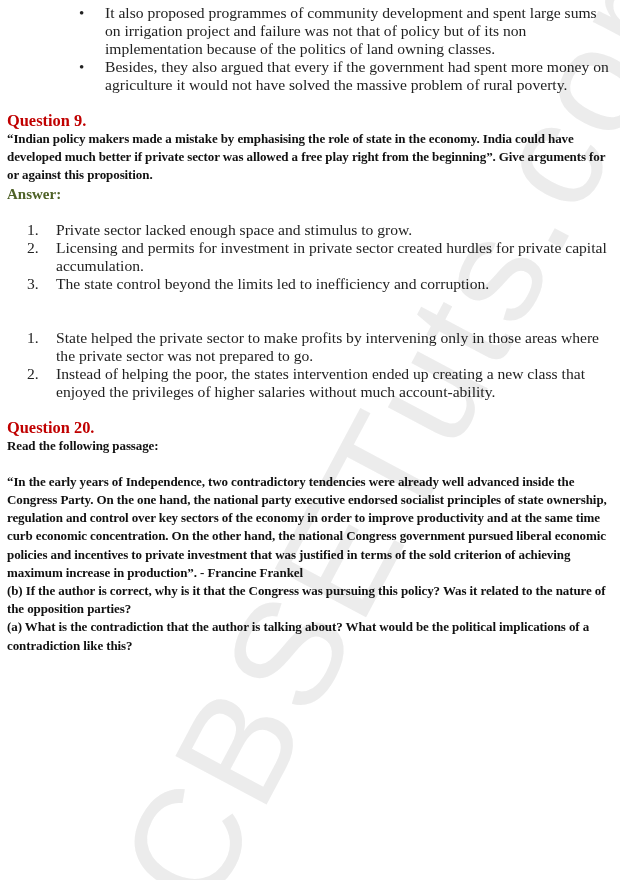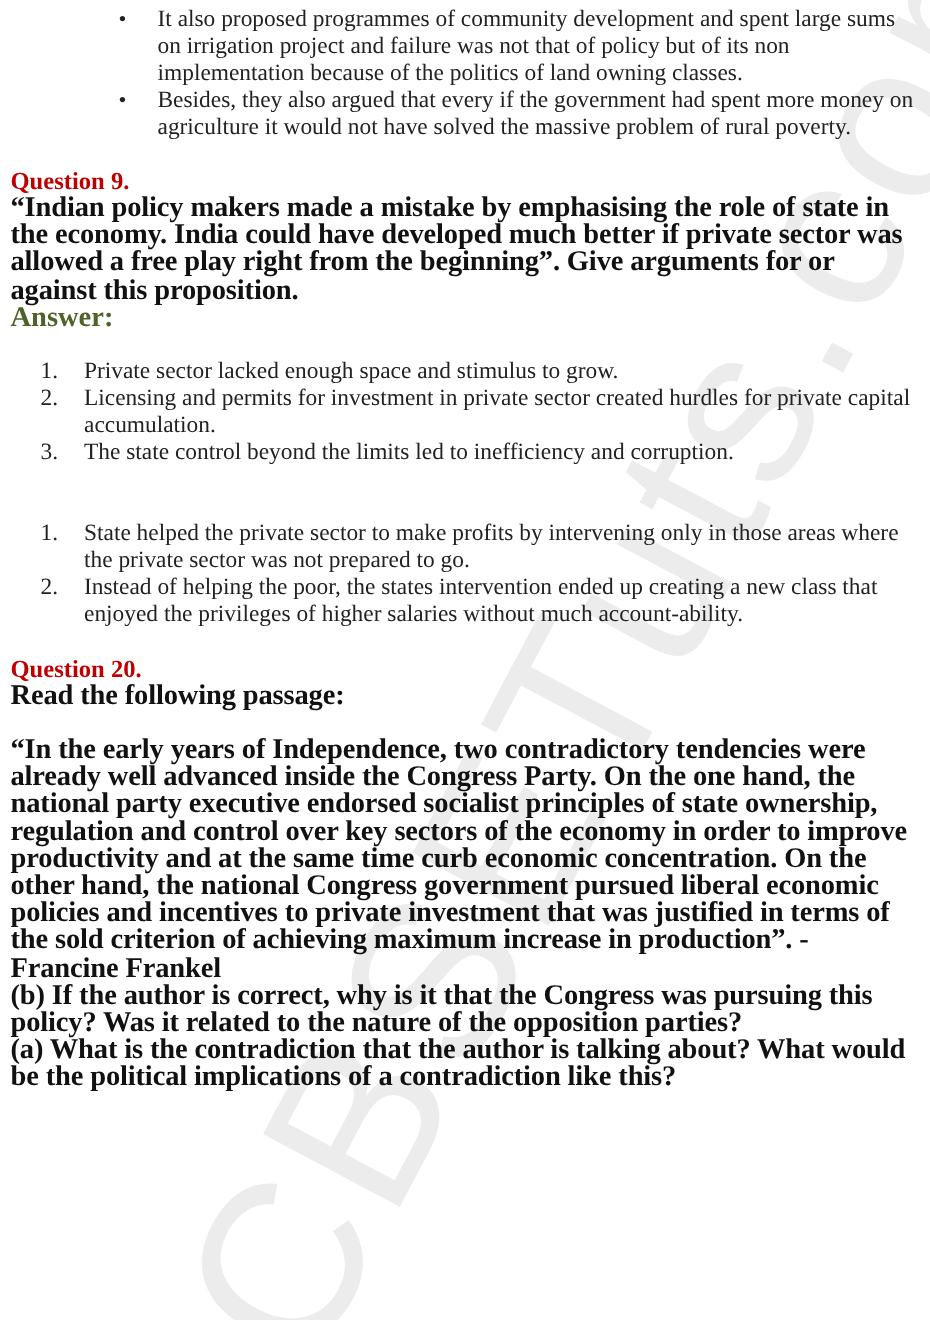--- a/index.html
+++ b/index.html
@@ -3,23 +3,23 @@
   <meta charset="utf-8">
   <style>
     html, body { margin: 0; padding: 0; background: #ffffff; }
     body {
       width: 620px; height: 880px; overflow: hidden; position: relative;
       font-family: "Liberation Serif", "DejaVu Serif", serif;
       color: #222222;
     }
     .page { position: absolute; left: 7px; top: 0; width: 606px; }
     .body-text { font-size: 15.6px; line-height: 18px; }
-    .bold-text { font-size: 19px; line-height: 18.2px; font-weight: bold; color: #111111; letter-spacing: -0.1px; }
+    .bold-text { font-size: 13px; line-height: 18.2px; font-weight: bold; color: #111111; letter-spacing: -0.1px; }
     .q-label { font-size: 16.4px; line-height: 18px; font-weight: bold; color: #c00000; font-family: Liberation Serif, serif; }
-    .ans-label { font-size: 19px; line-height: 18px; font-weight: bold; color: #4f6228; }
+    .ans-label { font-size: 15px; line-height: 18px; font-weight: bold; color: #4f6228; }
     ul.bullets { list-style: none; margin: 0; padding: 0; }
     ul.bullets li { position: relative; padding-left: 98px; }
     ul.bullets li .dot { position: absolute; left: 72px; top: 0; font-size: 15px; }
     ol.nums { list-style: none; margin: 0; padding: 0; }
     ol.nums li { position: relative; padding-left: 49px; }
     ol.nums li .num { position: absolute; left: 20px; top: 0; width: 24px; text-align: left; }
     .gap18 { height: 18px; }
     .watermark {
       position: absolute; left: -40px; top: 470px; width: 760px;
       transform: rotate(-62deg); transform-origin: center;

